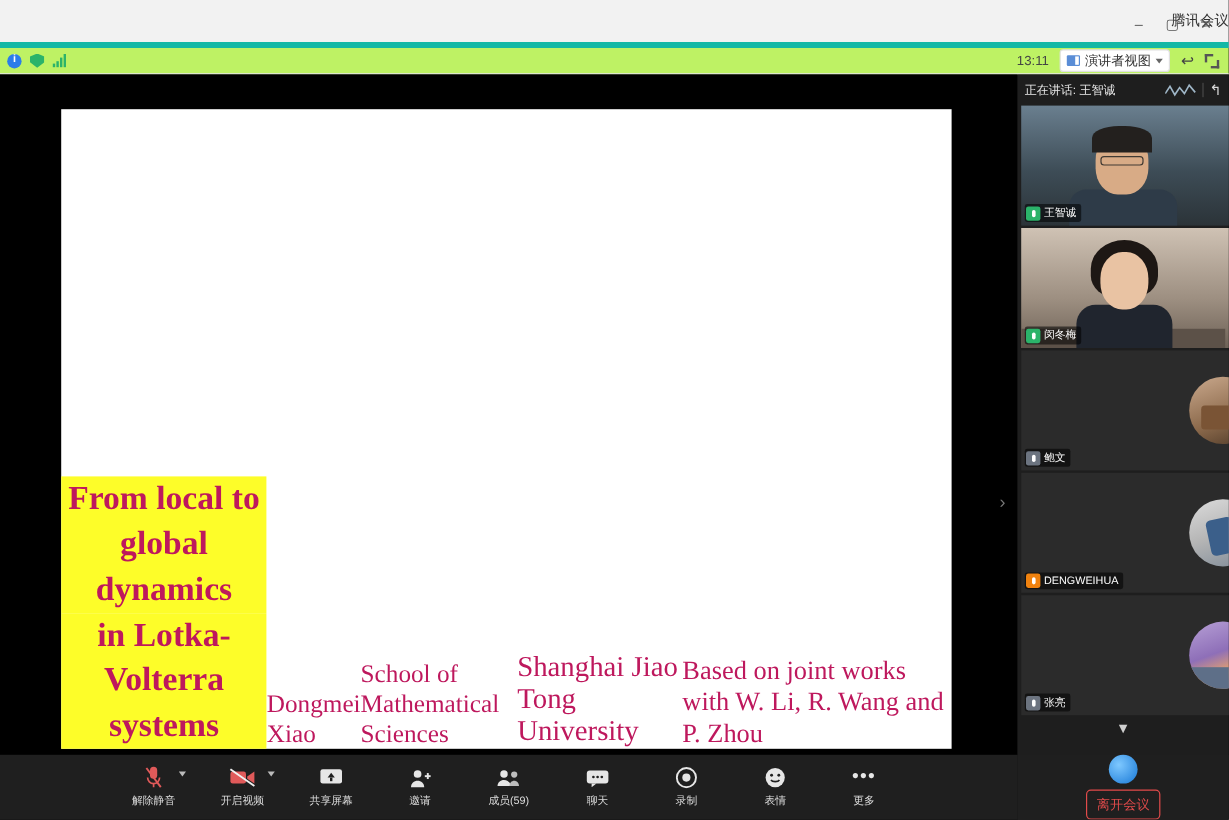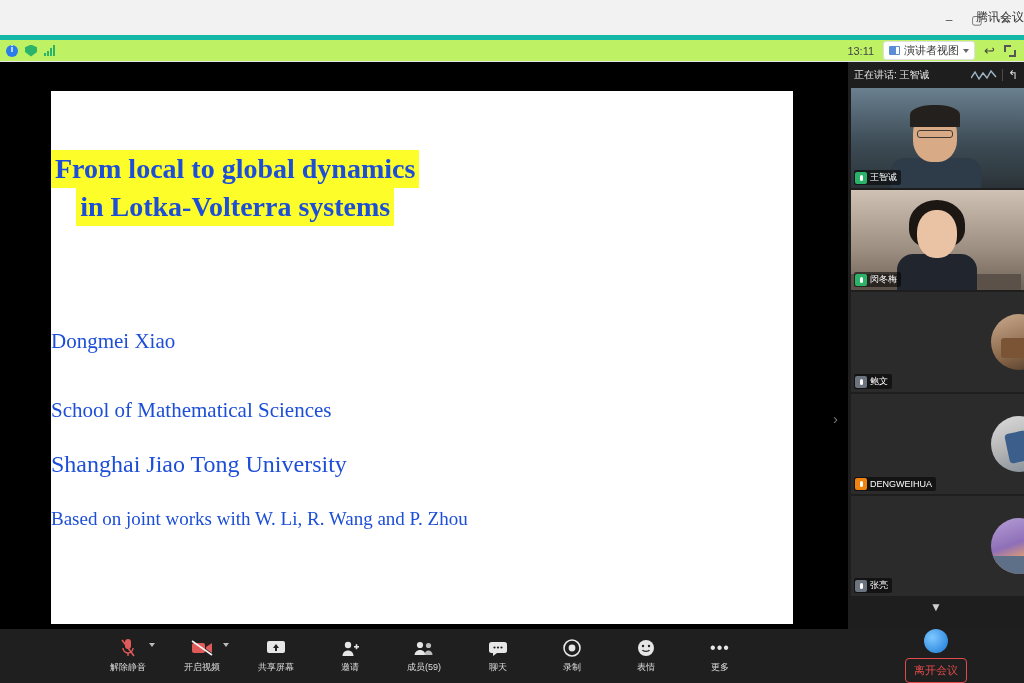--- a/index.html
+++ b/index.html
@@ -51,34 +51,34 @@
   .undo-ico { font-size: 13px; color: #444; }
   .expand-ico { width: 12px; height: 12px; position: relative; }
   .expand-ico::before, .expand-ico::after { content: ""; position: absolute; width: 5px; height: 5px; }
   .expand-ico::before { left: 0; top: 0; border-left: 2px solid #555; border-top: 2px solid #555; }
   .expand-ico::after { right: 0; bottom: 0; border-right: 2px solid #555; border-bottom: 2px solid #555; }
 
   
   .stage { position: absolute; left: 0; top: 62px; width: 848px; height: 621px; background: #000; }
   .slide {
     position: absolute; left: 51px; top: 29px; width: 742px; height: 533px;
-    background: #fff; color: #1d4ed8;
+    background: #fff; color: #be185d;
     font-family: "Liberation Serif", serif;
-    display: flex; flex-direction: column; align-items: flex-start;
+    display: flex; flex-direction: row; align-items: flex-end;
   }
   .slide-title-wrap { margin-top: 59px; text-align: center; }
   .hl {
     display: inline-block; background: #fdfd29; font-size: 28px; font-weight: bold;
     padding: 0 4px; line-height: 1.35;
     font-family: "Liberation Serif", serif;
   }
   .slide-author { margin-top: 103px; font-size: 21px; }
   .slide-aff1 { margin-top: 44px; font-size: 21px; }
   .slide-aff2 { margin-top: 28px; font-size: 24px; }
-  .slide-based { margin-top: 30px; font-size: 19px; }
+  .slide-based { margin-top: 30px; font-size: 22px; }
 
   .arrow-right {
     position: absolute; left: 833px; top: 348px; color: #777; font-size: 15px;
   }
   .stage-bl {
     position: absolute; left: 4px; bottom: 2px; display: flex; align-items: center; gap: 9px;
     background: rgba(255,255,255,0.92); border-radius: 4px; padding: 3px 6px;
   }
   .stage-bl .g { font-size: 13px; color: #333; line-height: 1; }
   .stage-handle { position: absolute; left: 46px; bottom: 3px; width: 15px; height: 15px;

